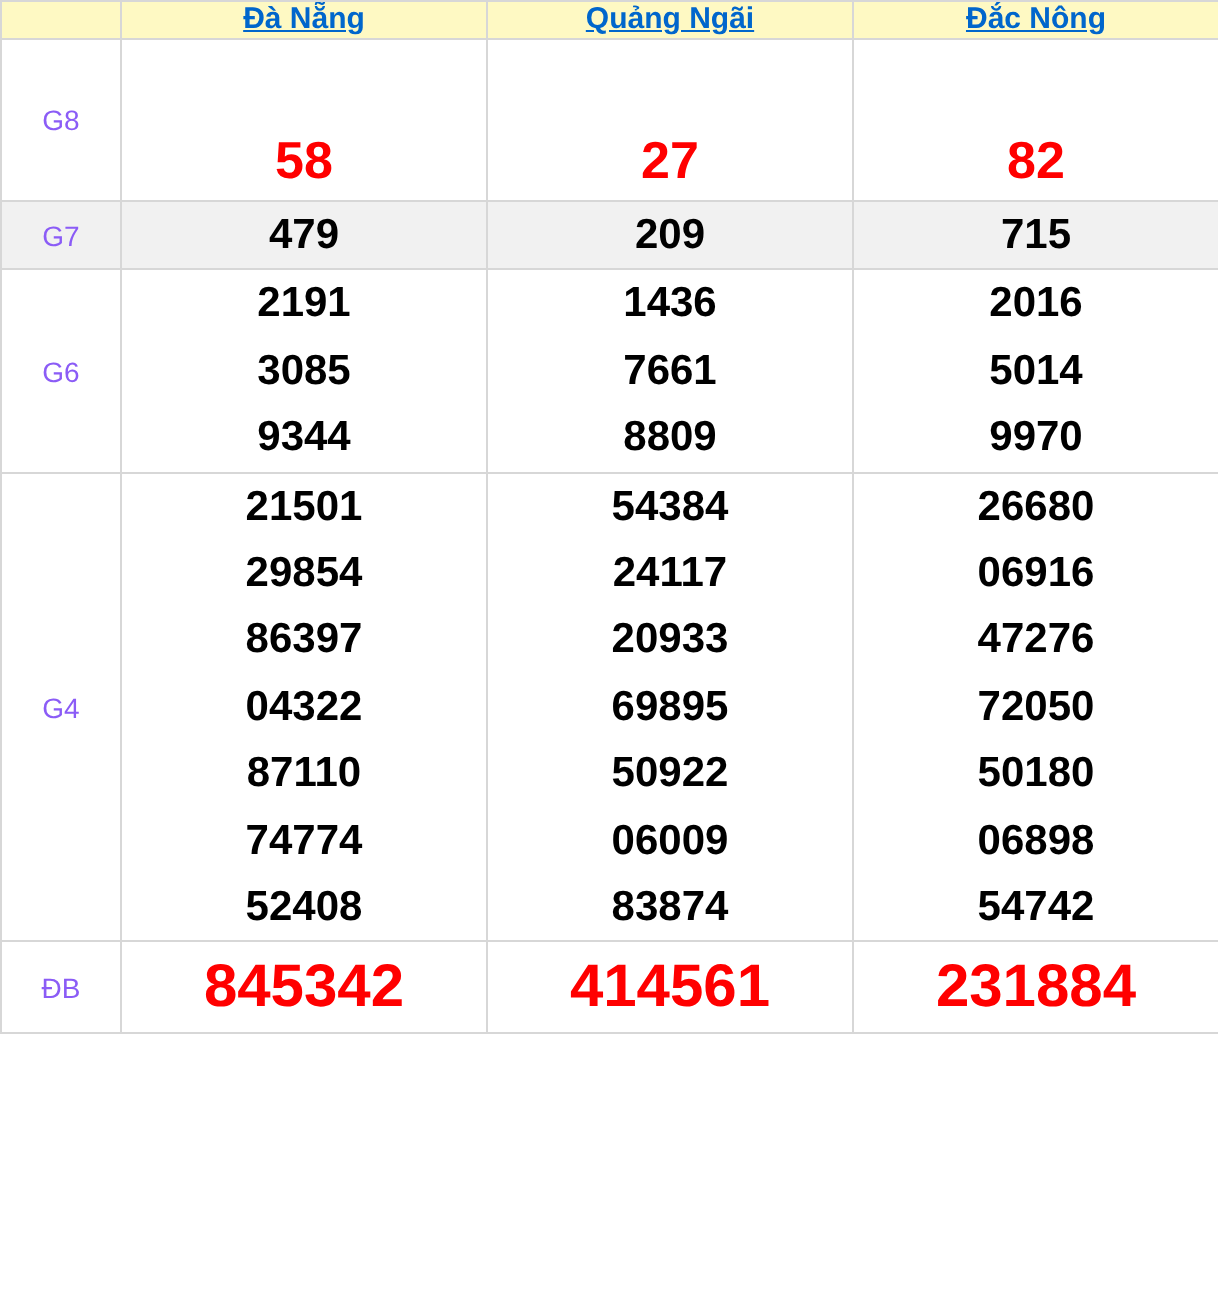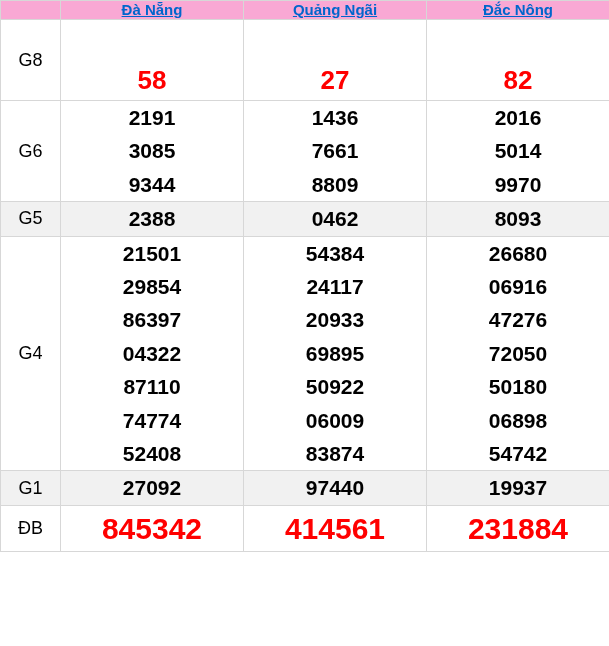--- a/index.html
+++ b/index.html
@@ -21,33 +21,33 @@
     text-align: center;
     vertical-align: middle;
     padding: 0;
     overflow: hidden;
   }
   col.c-label { width: 60px; }
   col.c-prov  { width: 183px; }
 
   tr.header-row {
     height: 16px;
-    background: #f9a8d4;
+    background: #fef9c3;
     padding-left: 48px;
   }
   tr.header-row a {
     color: #0066cc;
     font-weight: bold;
     font-size: 15px;
     text-decoration: underline;
   }
   td.row-label {
-    font-size: 18px;
+    font-size: 14px;
     font-weight: 400;
-    color: #000000;
+    color: #8b5cf6;
     background: transparent;
   }
   tr.alt { background: #f1f1f1; }
 
   .num {
     display: block;
     font-weight: bold;
     font-size: 21px;
     color: #000000;
     line-height: 33.4px;
@@ -94,48 +94,48 @@
           <td>
             <span class="num">58</span>
           </td>
           <td>
             <span class="num">27</span>
           </td>
           <td>
             <span class="num">82</span>
           </td>
         </tr>
+        <tr class="alt row-single">
+          <td class="row-label">G7</td>
+          <td>
+            <span class="num">479</span>
+          </td>
+          <td>
+            <span class="num">209</span>
+          </td>
+          <td>
+            <span class="num">715</span>
+          </td>
+        </tr>
         <tr class="">
           <td class="row-label">G6</td>
           <td>
             <span class="num">2191</span>
             <span class="num">3085</span>
             <span class="num">9344</span>
           </td>
           <td>
             <span class="num">1436</span>
             <span class="num">7661</span>
             <span class="num">8809</span>
           </td>
           <td>
             <span class="num">2016</span>
             <span class="num">5014</span>
             <span class="num">9970</span>
-          </td>
-        </tr>
-        <tr class="alt row-single">
-          <td class="row-label">G5</td>
-          <td>
-            <span class="num">2388</span>
-          </td>
-          <td>
-            <span class="num">0462</span>
-          </td>
-          <td>
-            <span class="num">8093</span>
           </td>
         </tr>
         <tr class="">
           <td class="row-label">G4</td>
           <td>
             <span class="num">21501</span>
             <span class="num">29854</span>
             <span class="num">86397</span>
             <span class="num">04322</span>
             <span class="num">87110</span>
@@ -154,32 +154,20 @@
           <td>
             <span class="num">26680</span>
             <span class="num">06916</span>
             <span class="num">47276</span>
             <span class="num">72050</span>
             <span class="num">50180</span>
             <span class="num">06898</span>
             <span class="num">54742</span>
           </td>
         </tr>
-        <tr class="alt row-single">
-          <td class="row-label">G1</td>
-          <td>
-            <span class="num">27092</span>
-          </td>
-          <td>
-            <span class="num">97440</span>
-          </td>
-          <td>
-            <span class="num">19937</span>
-          </td>
-        </tr>
         <tr class="row-db">
           <td class="row-label">ĐB</td>
           <td>
             <span class="num">845342</span>
           </td>
           <td>
             <span class="num">414561</span>
           </td>
           <td>
             <span class="num">231884</span>

